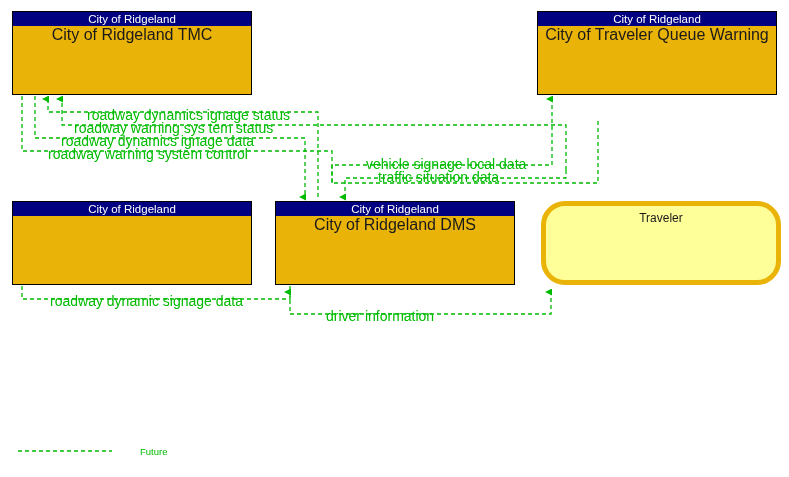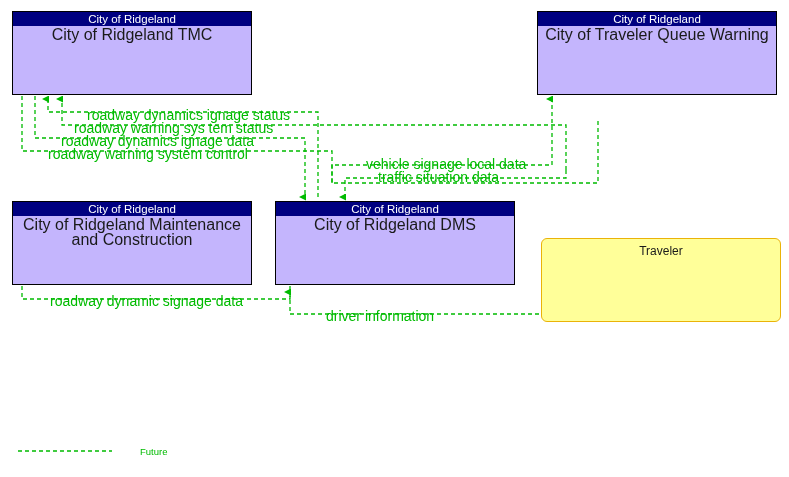--- a/index.html
+++ b/index.html
@@ -8,33 +8,33 @@
     width:789px;height:477px;
     background:#ffffff;
     font-family:"Liberation Sans","DejaVu Sans",sans-serif;
     overflow:hidden;
     position:relative;
   }
   #canvas{position:absolute;left:0;top:0;width:789px;height:477px;}
   svg.wires{position:absolute;left:0;top:0;width:789px;height:477px;pointer-events:none;}
 
   .node{position:absolute;box-sizing:border-box;}
-  .node.rect{border:1px solid #000000;background:#c4b5fd;}
+  .node.rect{border:1px solid #000000;background:#eab308;}
   .node .hdr{
     background:#000080;color:#ffffff;
     font-size:11.5px;line-height:14px;height:14px;
     text-align:center;width:100%;
     white-space:nowrap;overflow:hidden;
   }
   .node .ttl{
     color:#1a1a1a;font-size:16px;line-height:14.5px;
     text-align:center;padding:2px 6px 0 6px;
   }
   .node.term{
-    background:#ffff99;border:1px solid #eab308;border-radius:6px;margin-top:37px;
+    background:#ffff99;border:5px solid #eab308;border-radius:24px;
   }
   .node.term .ttl{padding-top:5px;color:#1a1a1a;font-size:12px;}
 
   .flow-label{
     position:absolute;color:#00bb00;font-size:14px;line-height:10px;
     white-space:nowrap;background:transparent;margin-left:21px;
   }
   .legend-text{
     position:absolute;color:#00bb00;font-size:9.5px;line-height:11px;white-space:nowrap;
   }
@@ -81,21 +81,20 @@
     <div class="ttl">City of Ridgeland TMC</div>
   </div>
 
   <div class="node rect" style="left:537px;top:11px;width:240px;height:84px;">
     <div class="hdr">City of Ridgeland</div>
     <div class="ttl">City of Traveler Queue Warning</div>
   </div>
 
   <div class="node rect" style="left:12px;top:201px;width:240px;height:84px;">
     <div class="hdr">City of Ridgeland</div>
-    <div class="ttl">City of Ridgeland Maintenance and Construction</div>
   </div>
 
   <div class="node rect" style="left:275px;top:201px;width:240px;height:84px;">
     <div class="hdr">City of Ridgeland</div>
     <div class="ttl">City of Ridgeland DMS</div>
   </div>
 
   <div class="node term" style="left:541px;top:201px;width:240px;height:84px;">
     <div class="ttl">Traveler</div>
   </div>

